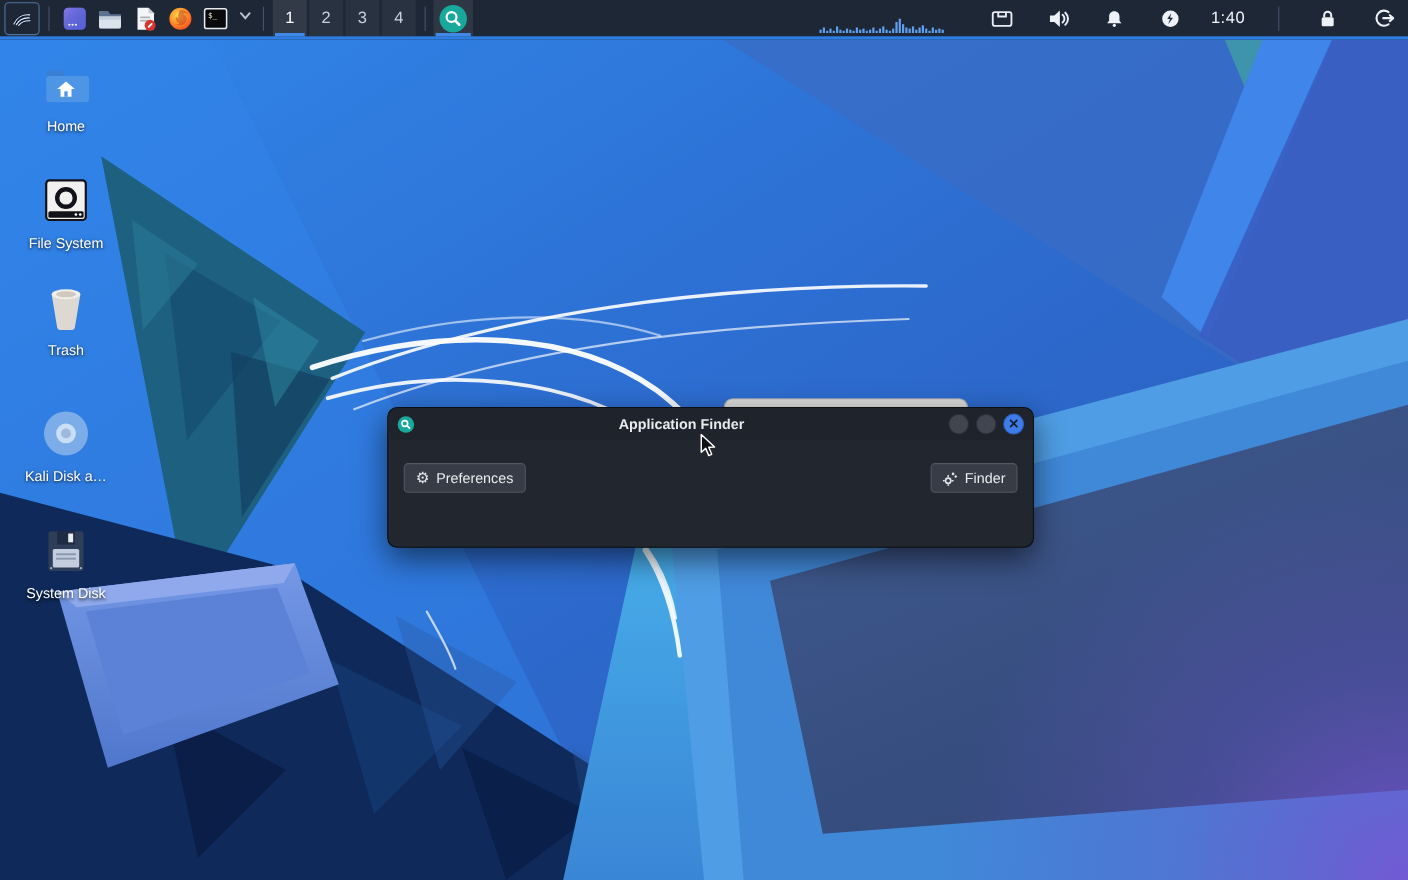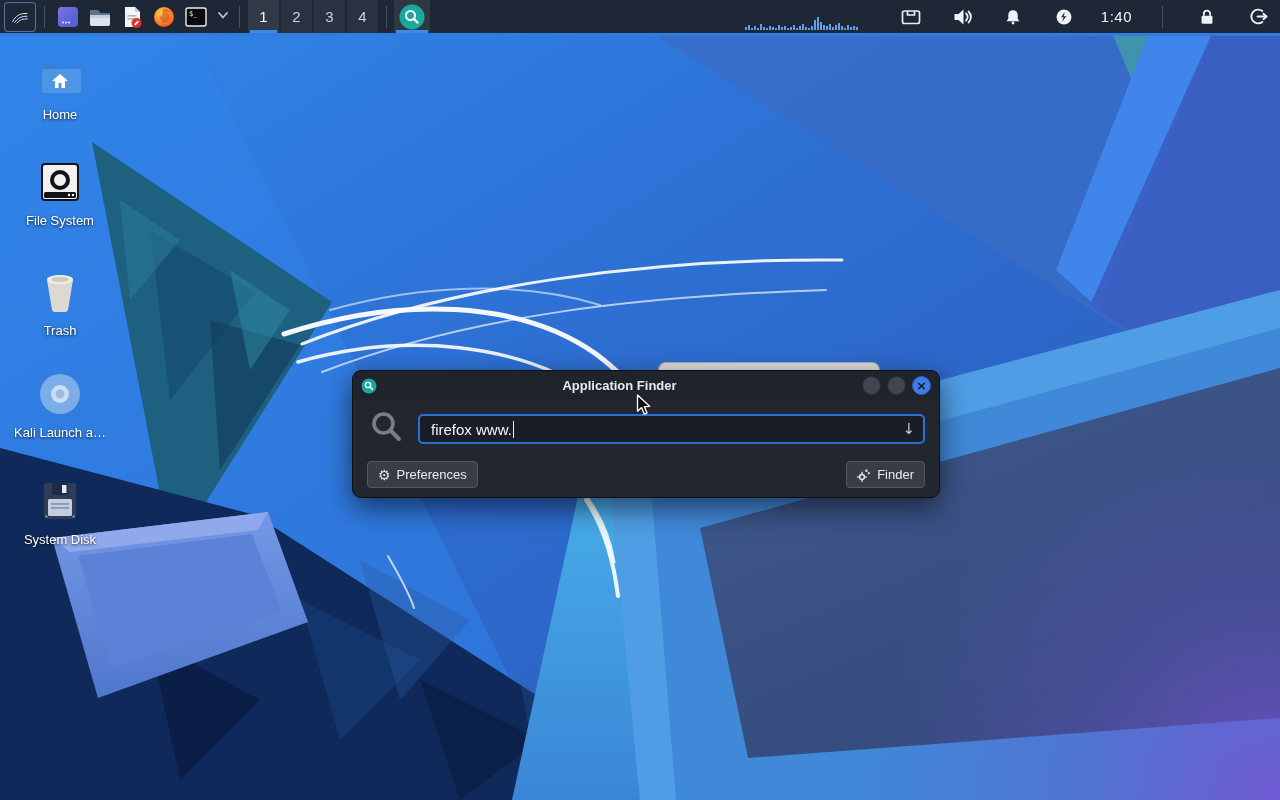--- a/index.html
+++ b/index.html
@@ -168,40 +168,40 @@
       <rect x="6" y="6" width="36" height="36" rx="3" fill="#f2f1ef" stroke="#12131a" stroke-width="2"></rect>
       <circle cx="24" cy="22" r="8" fill="none" stroke="#12131a" stroke-width="4"></circle>
       <rect x="8" y="34" width="32" height="6" rx="1.5" fill="#12131a"></rect>
       <circle cx="33" cy="37" r="1.2" fill="#ffffff"></circle>
         <circle cx="37" cy="37" r="1.2" fill="#ffffff"></circle>
     </svg>
   </div>
   <div class="lbl">File System</div>
 </div>
 
-<div class="dicon" style="top:268px">
+<div class="dicon" style="top:256px">
   <div class="img">
     <svg width="48" height="48" viewBox="0 0 48 48">
       <path d="M11,12 L16,42 a3,3 0 0 0 3,2 h10 a3,3 0 0 0 3,-2 L37,12 Z" fill="#ddd9d2"></path>
       <ellipse cx="24" cy="11.5" rx="13" ry="4.5" fill="#f1eeea"></ellipse>
       <ellipse cx="24" cy="11.5" rx="9" ry="2.8" fill="#cfc9c0"></ellipse>
     </svg>
   </div>
   <div class="lbl">Trash</div>
 </div>
 
 <div class="dicon" style="top:370px">
   <div class="img">
     <svg width="48" height="48" viewBox="0 0 48 48">
       <circle cx="24" cy="24" r="20" fill="#bcd3ec" opacity=".55"></circle>
       <circle cx="24" cy="24" r="9" fill="#dcebf8" opacity=".8"></circle>
       <circle cx="24" cy="24" r="4.5" fill="#9db9dc"></circle>
     </svg>
   </div>
-  <div class="lbl">Kali Launch a…</div>
+  <div class="lbl">Kali Disk a…</div>
 </div>
 
 <div class="dicon" style="top:477px">
   <div class="img">
     <svg width="48" height="48" viewBox="0 0 48 48">
       <rect x="8" y="6" width="32" height="36" rx="2.5" fill="#2e3d58"></rect>
       <rect x="16" y="6" width="16" height="12" rx="1" fill="#1f2b42"></rect>
       <rect x="26" y="8" width="4.5" height="8" fill="#e8edf4"></rect>
       <rect x="12" y="22" width="24" height="17" rx="1.5" fill="#c3cdde"></rect>
       <rect x="15" y="26" width="18" height="1.8" fill="#8b99b0"></rect>
@@ -408,33 +408,20 @@
     <div class="ttl">Application Finder</div>
     <div class="wbtns">
       <div class="wbtn"></div>
       <div class="wbtn"></div>
       <div class="wbtn close">
         <span>×</span>
       </div>
     </div>
   </div>
   <div class="dbody">
-    <div class="srow">
-      <div class="bigmag">
-        <svg width="36" height="36" viewBox="0 0 36 36">
-          <circle cx="14.5" cy="14.5" r="9.5" fill="none" stroke="#787d86" stroke-width="3.6"></circle>
-          <line x1="21.5" y1="21.5" x2="30" y2="30" stroke="#787d86" stroke-width="4" stroke-linecap="round"></line>
-        </svg>
-      </div>
-      <div class="search-input">
-        <span>firefox www.</span>
-          <span class="caret"></span>
-        <span class="drop-arrow">↓</span>
-      </div>
-    </div>
     <div class="btnrow">
       <div class="gbtn">
         <span class="gear">⚙</span>
         <span>Preferences</span>
       </div>
       <div class="gbtn">
         <svg width="14" height="14" viewBox="0 0 14 14">
           <circle cx="5" cy="9" r="2.4" fill="none" stroke="#e2e5ea" stroke-width="1.5"></circle>
           <g stroke="#e2e5ea" stroke-width="1.3" stroke-linecap="round">
             <line x1="5" y1="5.4" x2="5" y2="4.2"></line>

